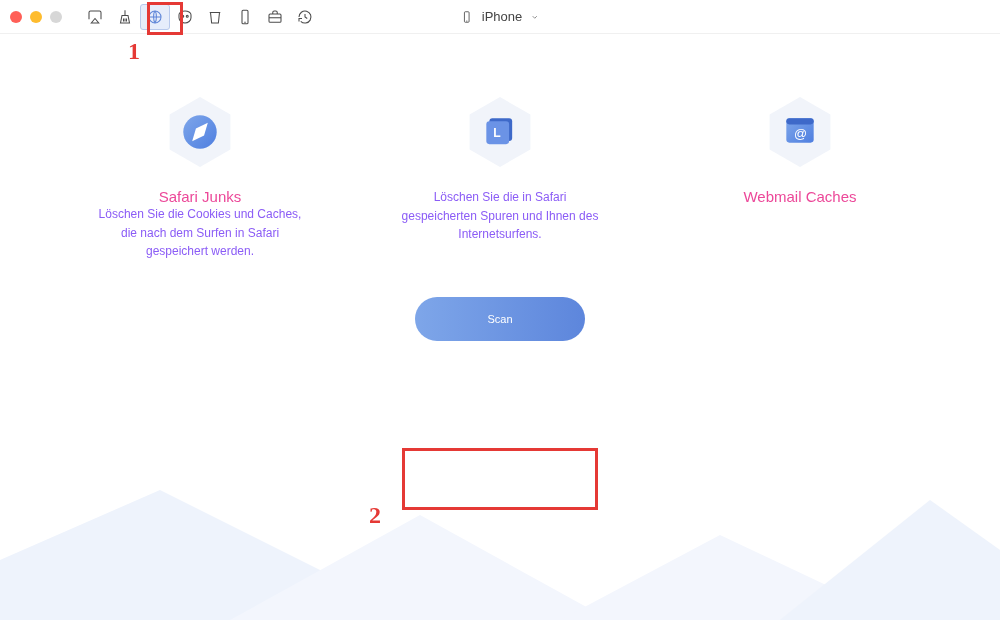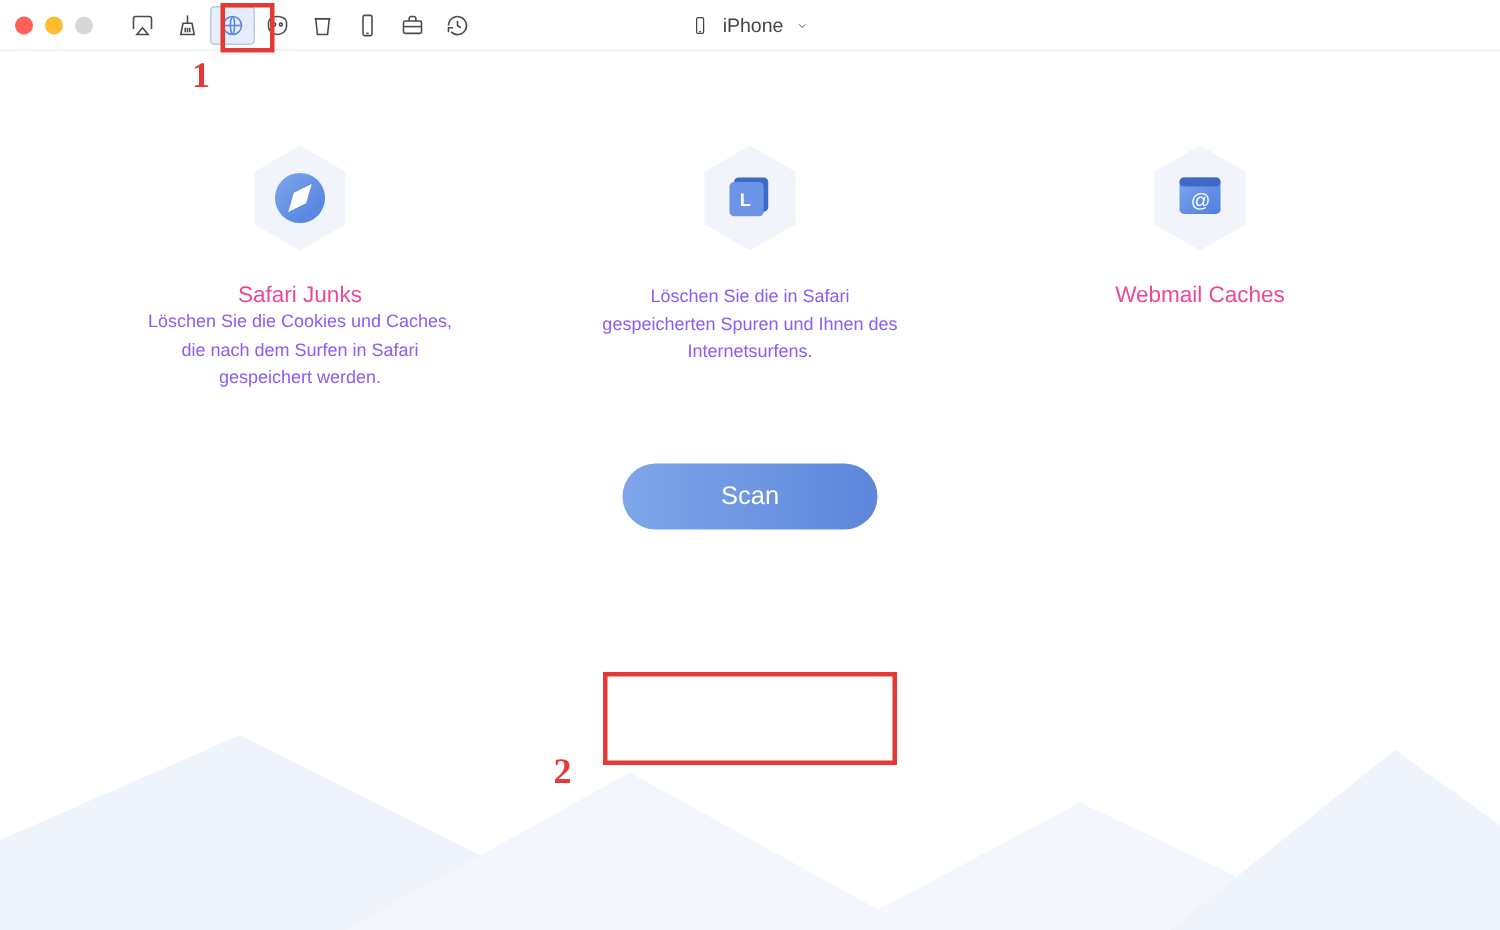--- a/index.html
+++ b/index.html
@@ -23,21 +23,21 @@
   .annot-num { position:absolute; color:#e53935; font-size:24px; font-weight:600; font-family: Georgia, serif; pointer-events:none; text-shadow:0 0 2px #fff,0 0 2px #fff; }
   
   .main { position:relative; height:586px; display:flex; flex-direction:column; align-items:center; }
   .headline { margin-top:104px; font-size:26px; font-weight:400; color:#333; }
   .cards { display:flex; gap:70px; margin-top:60px; }
   .card { width:230px; text-align:center; }
   .hex { width:76px; height:76px; margin:0 auto 18px; position:relative; }
   .hex svg { position:absolute; inset:0; }
   .card-title { font-size:15px; color:#ec4899; margin-bottom:0; }
   .card-desc { font-size:12px; color:#8b5cf6; line-height:1.55; padding:0 10px; }
-  .scan-btn { margin-top:48px; width:170px; height:44px; border:none; border-radius:22px; color:#fff; font-size:17px; cursor:pointer;
+  .scan-btn { margin-top:36px; width:170px; height:44px; border:none; border-radius:22px; color:#fff; font-size:11px; cursor:pointer;
     background:linear-gradient(to right,#7ea6e9,#5d86dc);
   }
   
   .mountains { position:absolute; left:0; right:0; bottom:0; height:140px; }
   .mountains svg { width:100%; height:100%; display:block; }
 </style>
 </head>
 <body>
 
 <div class="titlebar">

